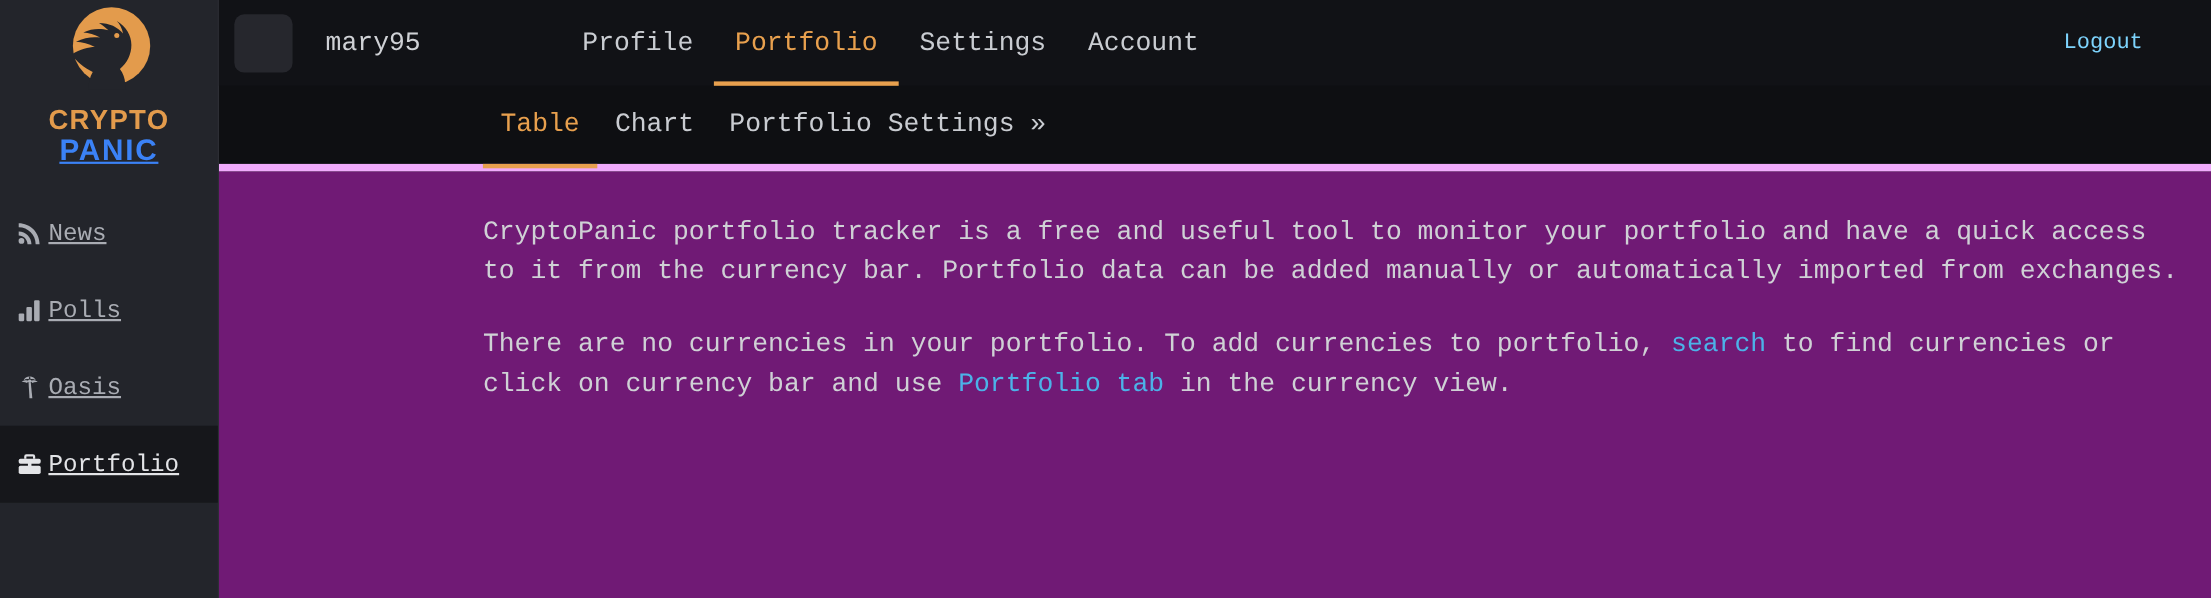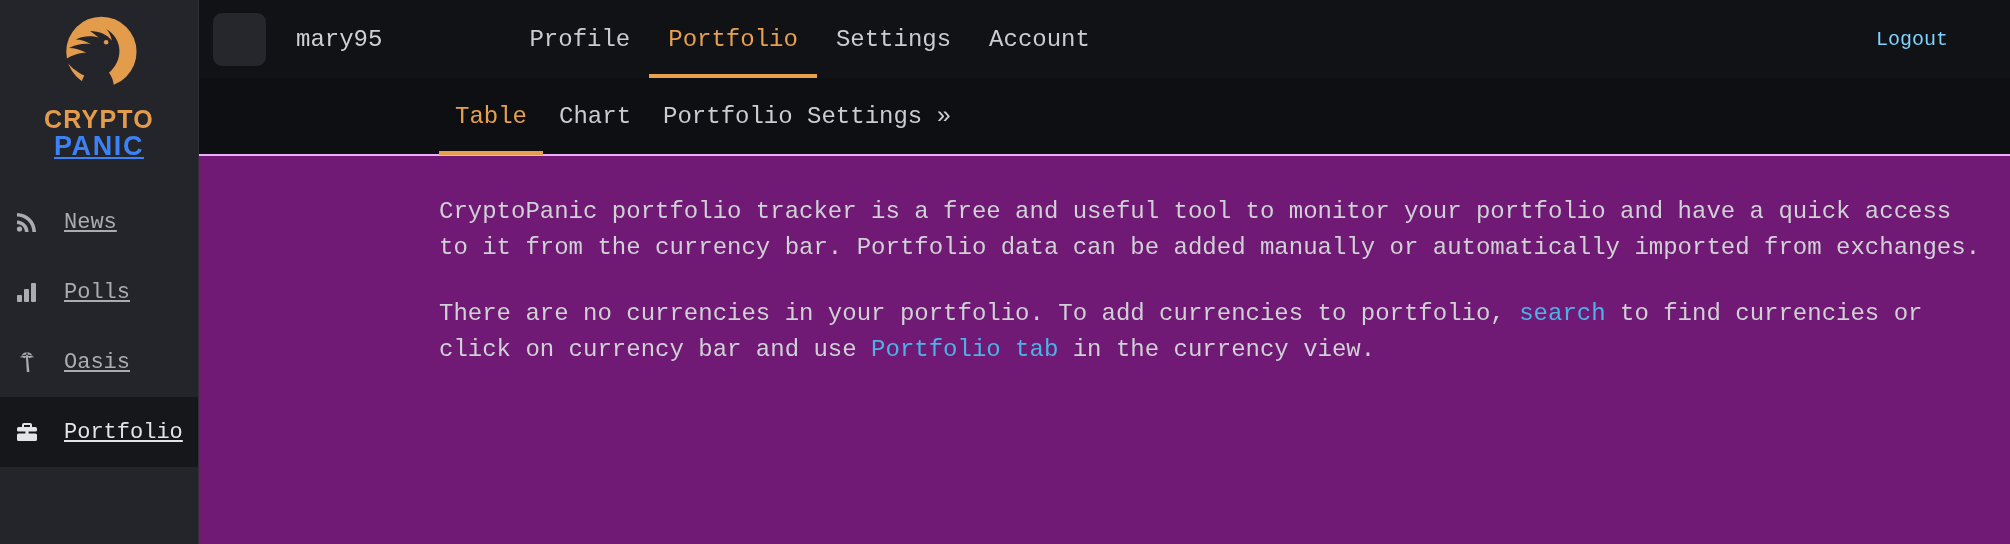--- a/index.html
+++ b/index.html
@@ -12,37 +12,36 @@
   .app { display:flex; width:2010px; height:544px; }
 
   
   .sidebar {
     width:199px; flex:0 0 199px; height:544px;
     background:#23252b;
     border-right:1px solid #2e3037;
     position:relative;
   }
   .logo-wrap {
-    padding-top:10px;
     display:flex; flex-direction:column; align-items:center;
   }
   .logo-mark { width:95px; height:95px; display:block; }
   .logo-text { text-align:center; line-height:1.02; margin-top:2px; }
   .logo-crypto {
     display:block; color:#e39b4c; font-weight:bold; font-size:25px;
     letter-spacing:1.2px; font-family:"Liberation Sans", sans-serif;
   }
   .logo-panic {
     display:block; color:#3b82f6; font-weight:bold; font-size:27px;
     letter-spacing:1.6px; font-family:"Liberation Sans", sans-serif;text-decoration:underline;
   }
   .nav-list { margin-top:27px; }
   .nav-item {
     display:flex; align-items:center; height:70px;
-    padding-left:14px; gap:24px;
+    padding-left:14px; gap:4px;
     color:#a9acb3; font-size:22px;
     font-family:"Liberation Mono","DejaVu Sans Mono",monospace;
   }
   .nav-item .ic { width:26px; display:flex; align-items:center; justify-content:center; }
   .nav-item .ic svg { display:block; }
   .nav-item.active { background:#16171b; color:#e3e4e7; }
   .nav-item.active .ic svg { fill:#e3e4e7; }
 
   
   .content { flex:1; height:544px; display:flex; flex-direction:column; background:#0d0e11; }
@@ -76,21 +75,21 @@
   .logout {
     margin-left:auto; color:#7dd3fc; font-size:20px;
     text-decoration:none; white-space:nowrap;
   }
 
   .tabbar {
     height:78px; flex:0 0 78px;
     background:#0e0f12;
     display:flex; align-items:center;
     padding-left:240px;
-    border-bottom:2px solid #f0abfc;
+    border-bottom:7px solid #f0abfc;
   }
   .tabbar a {
     color:#c9ccd1; font-size:24px; text-decoration:none;
     height:78px; display:flex; align-items:center;
     padding:0 16px; position:relative; white-space:nowrap;
   }
   .tabbar a.active { color:#e8a04e; }
   .tabbar a.active::after {
     content:""; position:absolute; left:0; right:0; bottom:0;
     height:4px; background:#e8a04e;

